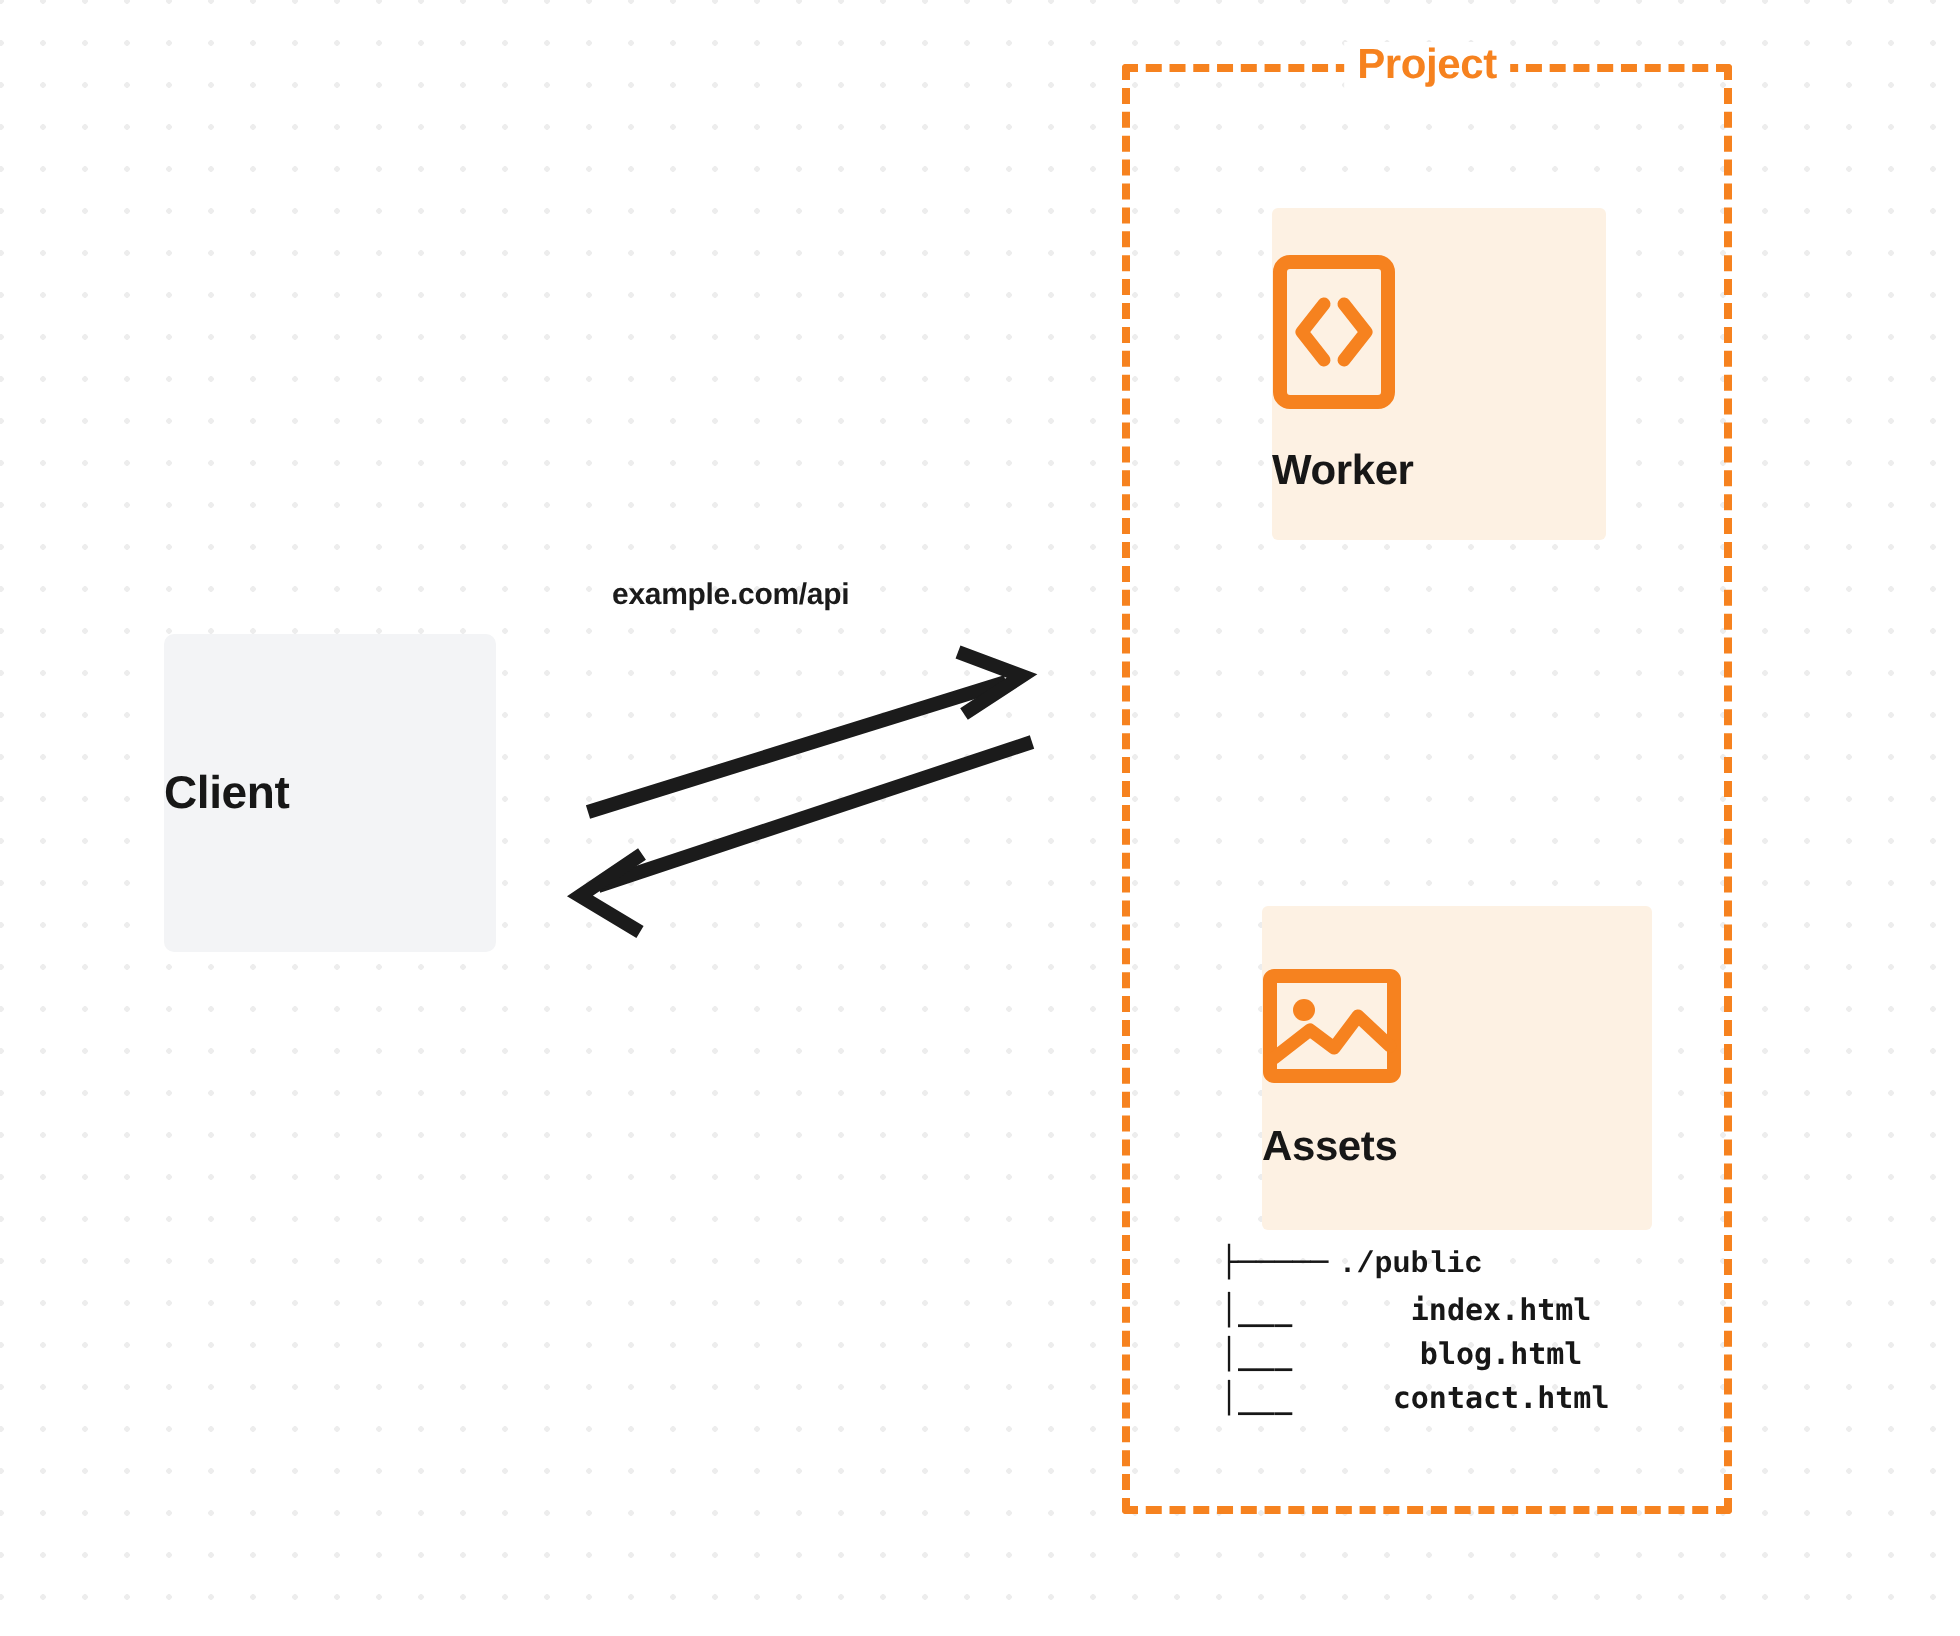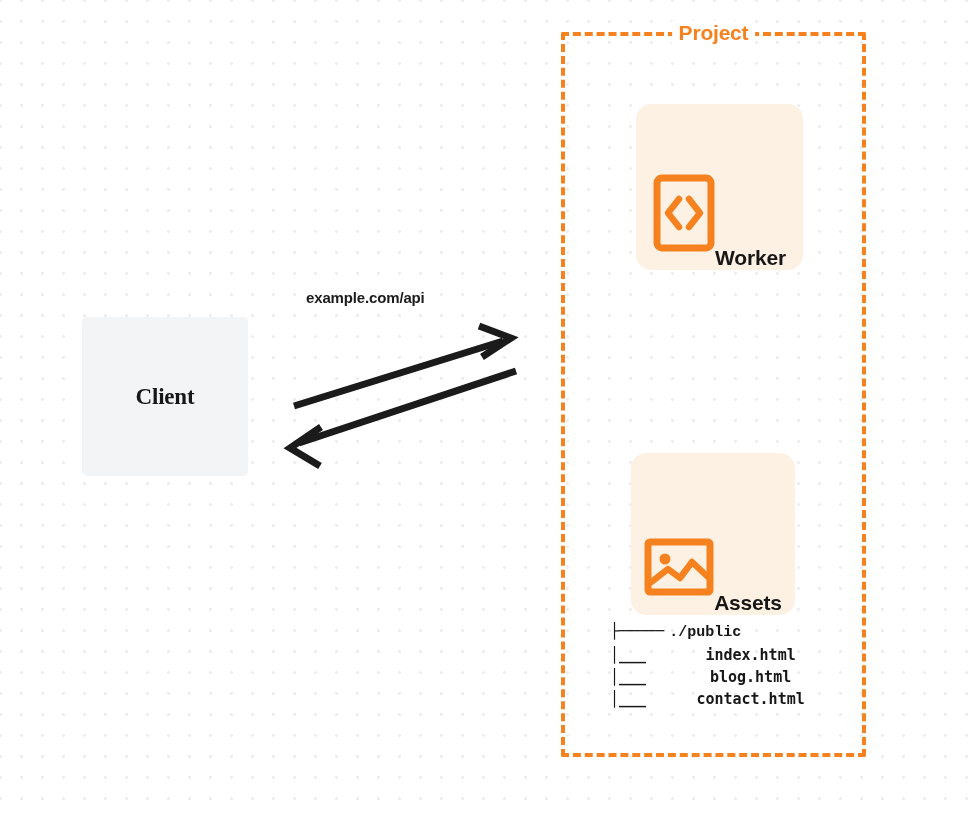--- a/index.html
+++ b/index.html
@@ -28,22 +28,21 @@
   #client-node {
     position: absolute;
     left: 82px;
     top: 317px;
     width: 166px;
     height: 159px;
     background: #f3f4f6;
     border-radius: 5px;
     display: flex;
     align-items: center;
-    justify-content: center;
-    font-family: Liberation Serif, serif;
+    justify-content: flex-start;
   }
   #client-node .node-label {
     font-size: 23px;
     font-weight: bold;
     color: #171717;
     letter-spacing: -0.2px;
   }
 
   
   #connector-label {
@@ -89,36 +88,36 @@
     font-weight: bold;
     color: #f6821f;
     letter-spacing: -0.2px;
     white-space: nowrap;
   }
 
   
   .service-card {
     position: absolute;
     background: #fdf1e3;
-    border-radius: 15px;
+    border-radius: 3px;
     display: flex;
-    flex-direction: row;
-    align-items: flex-end;
+    flex-direction: column;
+    align-items: flex-start;
     justify-content: center;
   }
   #worker-card {
     left: 71px;
     top: 68px;
     width: 167px;
     height: 166px;
   }
   #assets-card {
     left: 66px;
     top: 417px;
-    width: 164px;
+    width: 195px;
     height: 162px;
   }
   .service-icon {
     display: block;
     margin-bottom: 14px;
   }
   .service-name {
     font-size: 21px;
     font-weight: bold;
     color: #171717;

